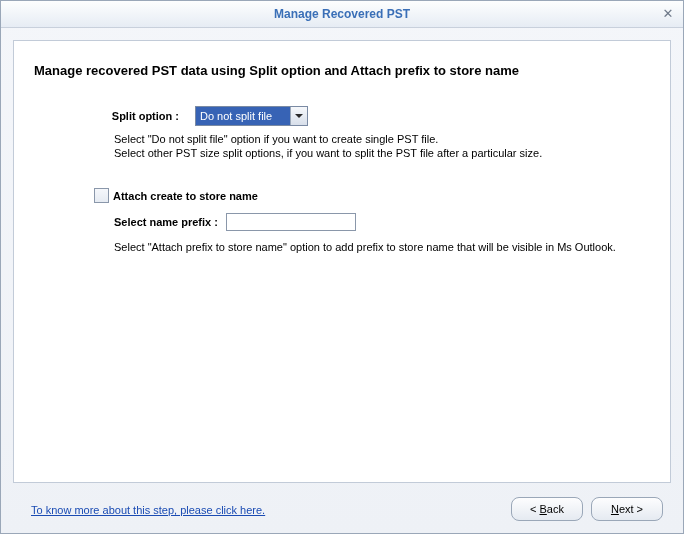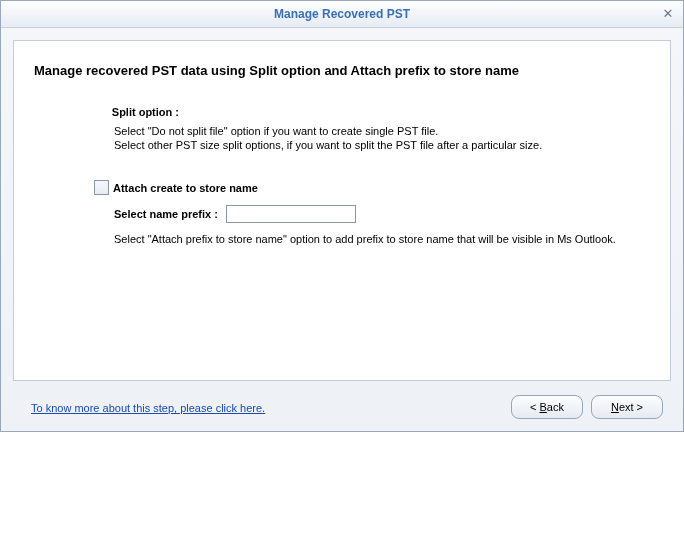--- a/index.html
+++ b/index.html
@@ -8,21 +8,21 @@
     width: 684px;
     height: 534px;
     font-family: Tahoma, Arial, sans-serif;
     font-size: 11px;
     background: #fff;
     overflow: hidden;
   }
   .window {
     box-sizing: border-box;
     width: 684px;
-    height: 432px;
+    height: 534px;
     border: 1px solid #9aa7b8;
     background: linear-gradient(#f4f6fa, #eef1f6);
     display: flex;
     flex-direction: column;
   }
   .title-bar {
     height: 26px;
     background: linear-gradient(#fdfefe, #e6ecf4);
     border-bottom: 1px solid #c8d0dc;
     display: flex;
@@ -199,20 +199,26 @@
     <div class="close-btn">✕</div>
   </div>
 
   <div class="outer-pad">
     <div class="panel">
 
       <div class="heading">Manage recovered PST data using Split option and Attach prefix to store name</div>
 
       <div class="row-split">
         <div class="label-split">Split option :</div>
+        <div class="select-wrap">
+          <div class="select-text">Do not split file</div>
+          <div class="select-arrow">
+            <div class="arrow-down"></div>
+          </div>
+        </div>
       </div>
 
       <div class="help-text">
         <div>Select "Do not split file" option if you want to create single PST file.</div>
         <div>Select other PST size split options, if you want to split the PST file after a particular size.</div>
       </div>
 
       <div class="checkbox-row">
         <div class="checkbox-box"></div>
         <div class="checkbox-label">Attach create to store name</div>

